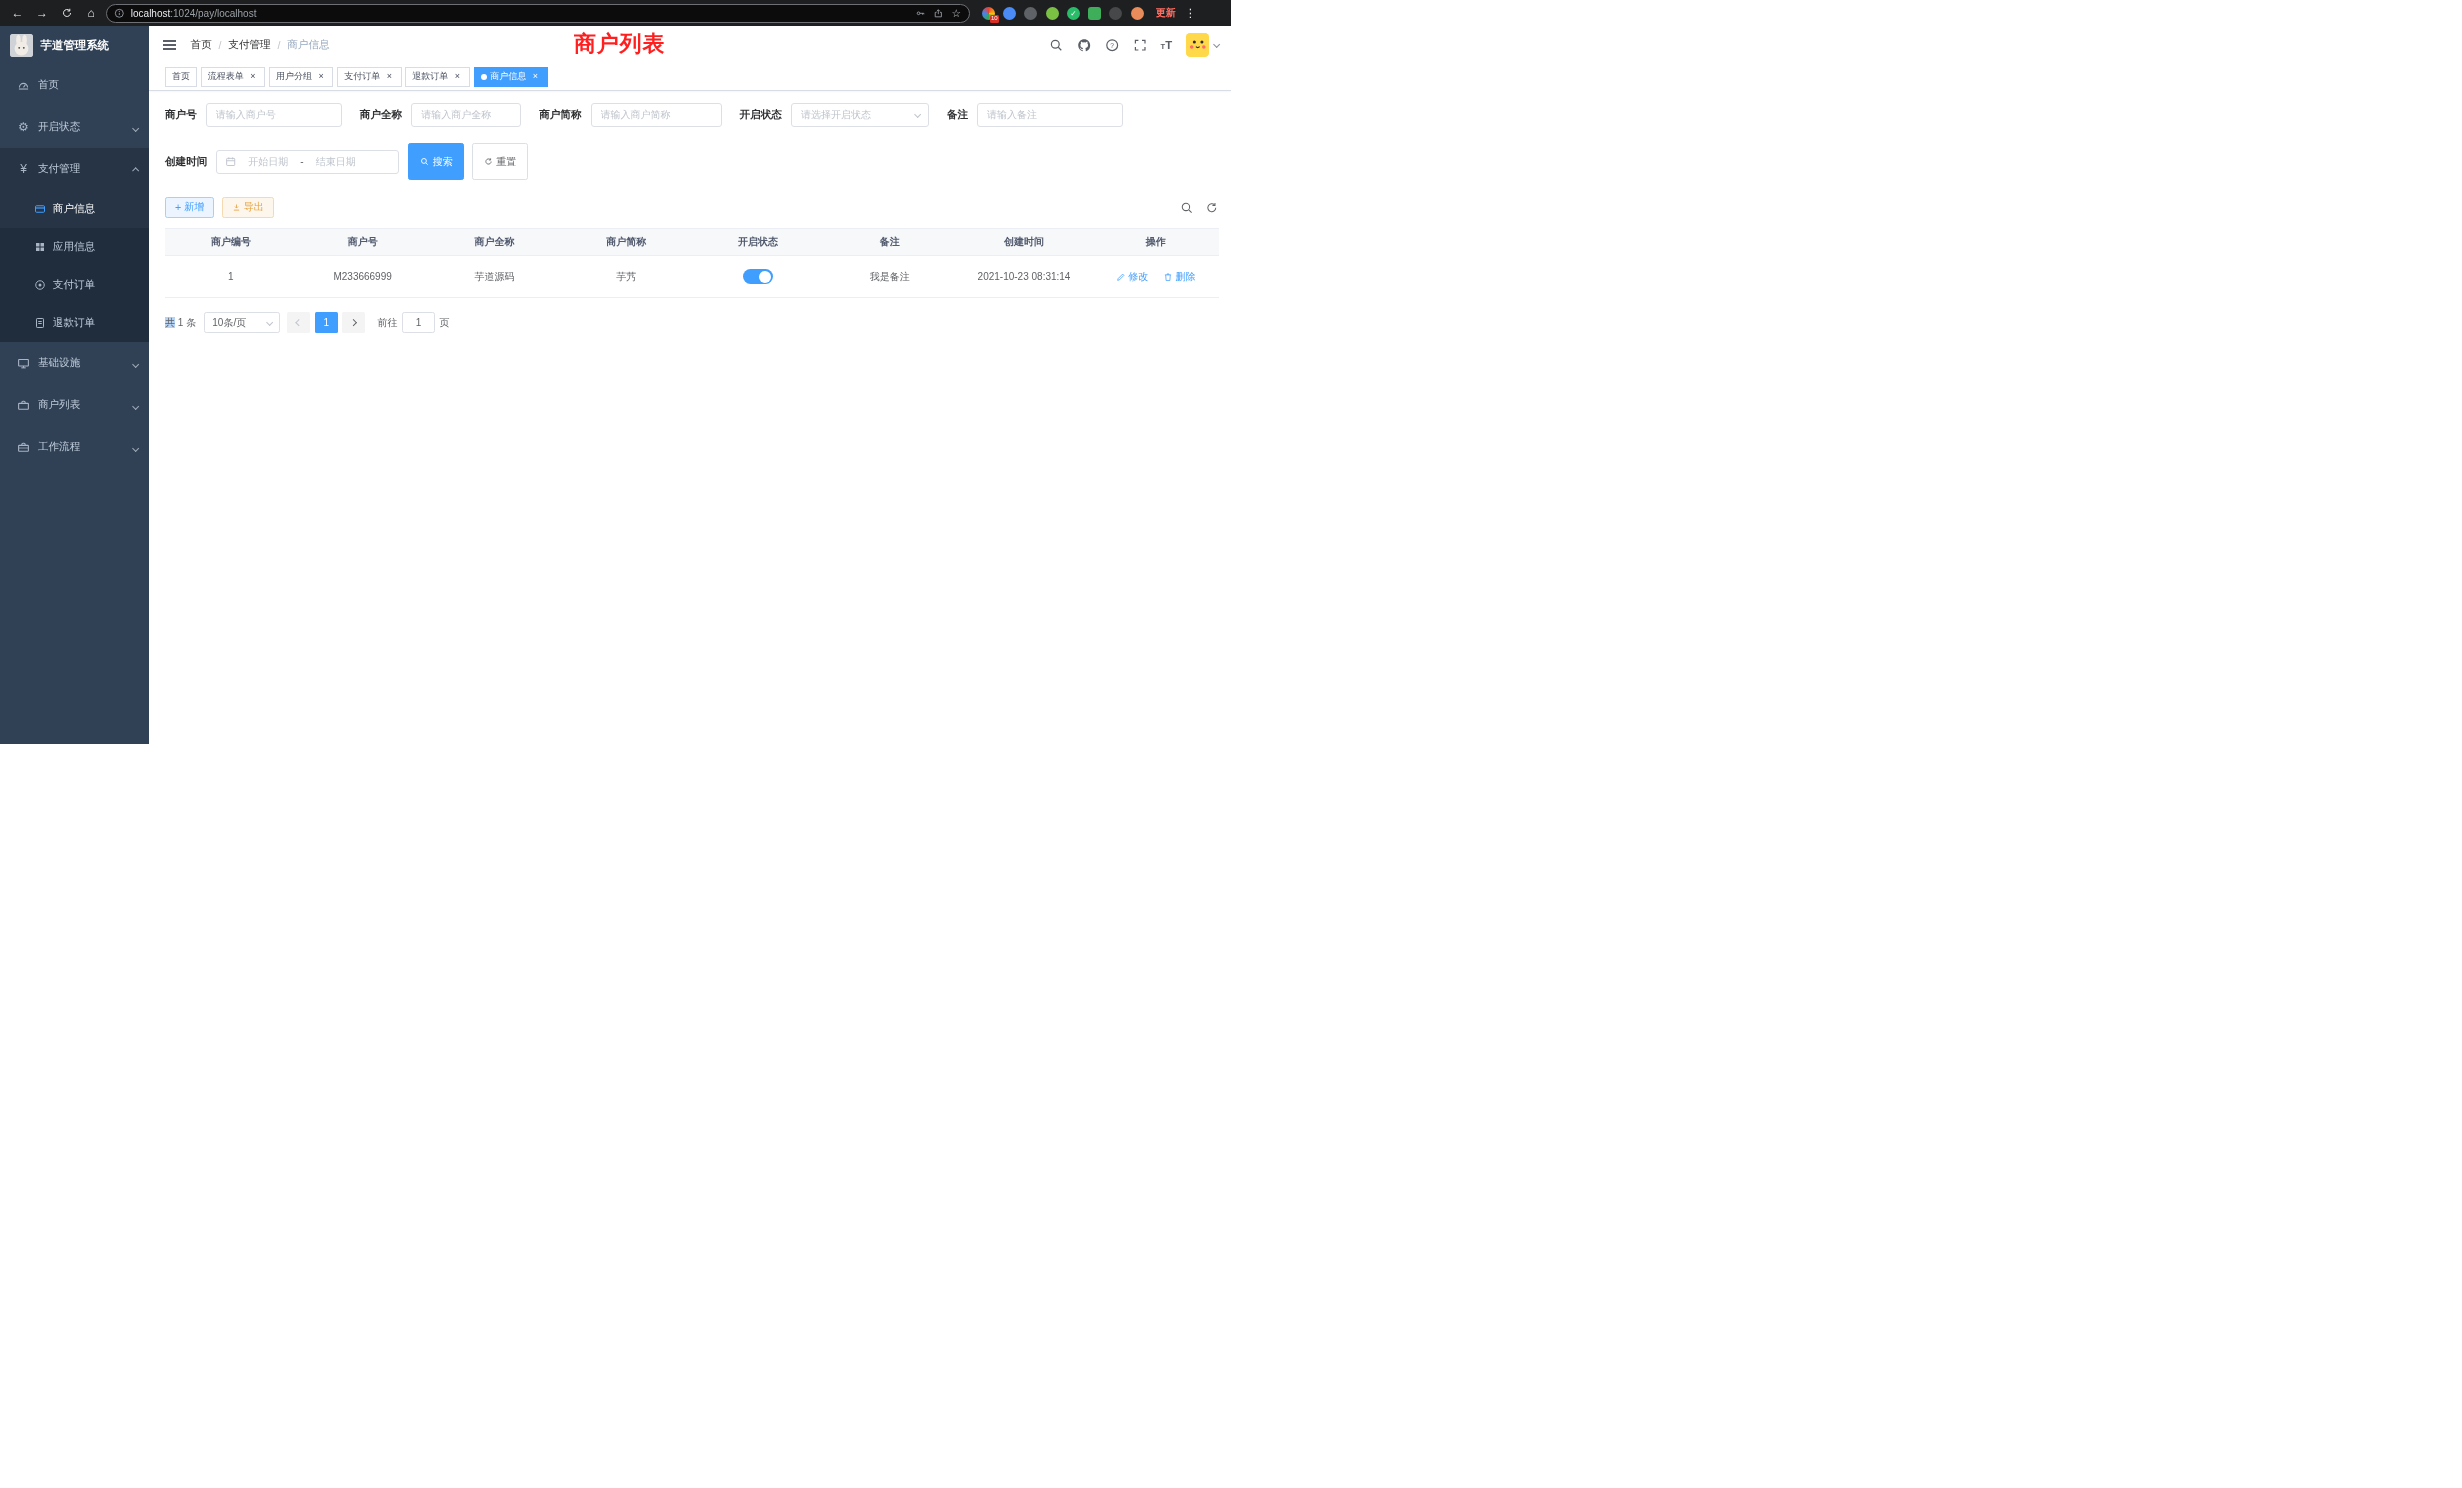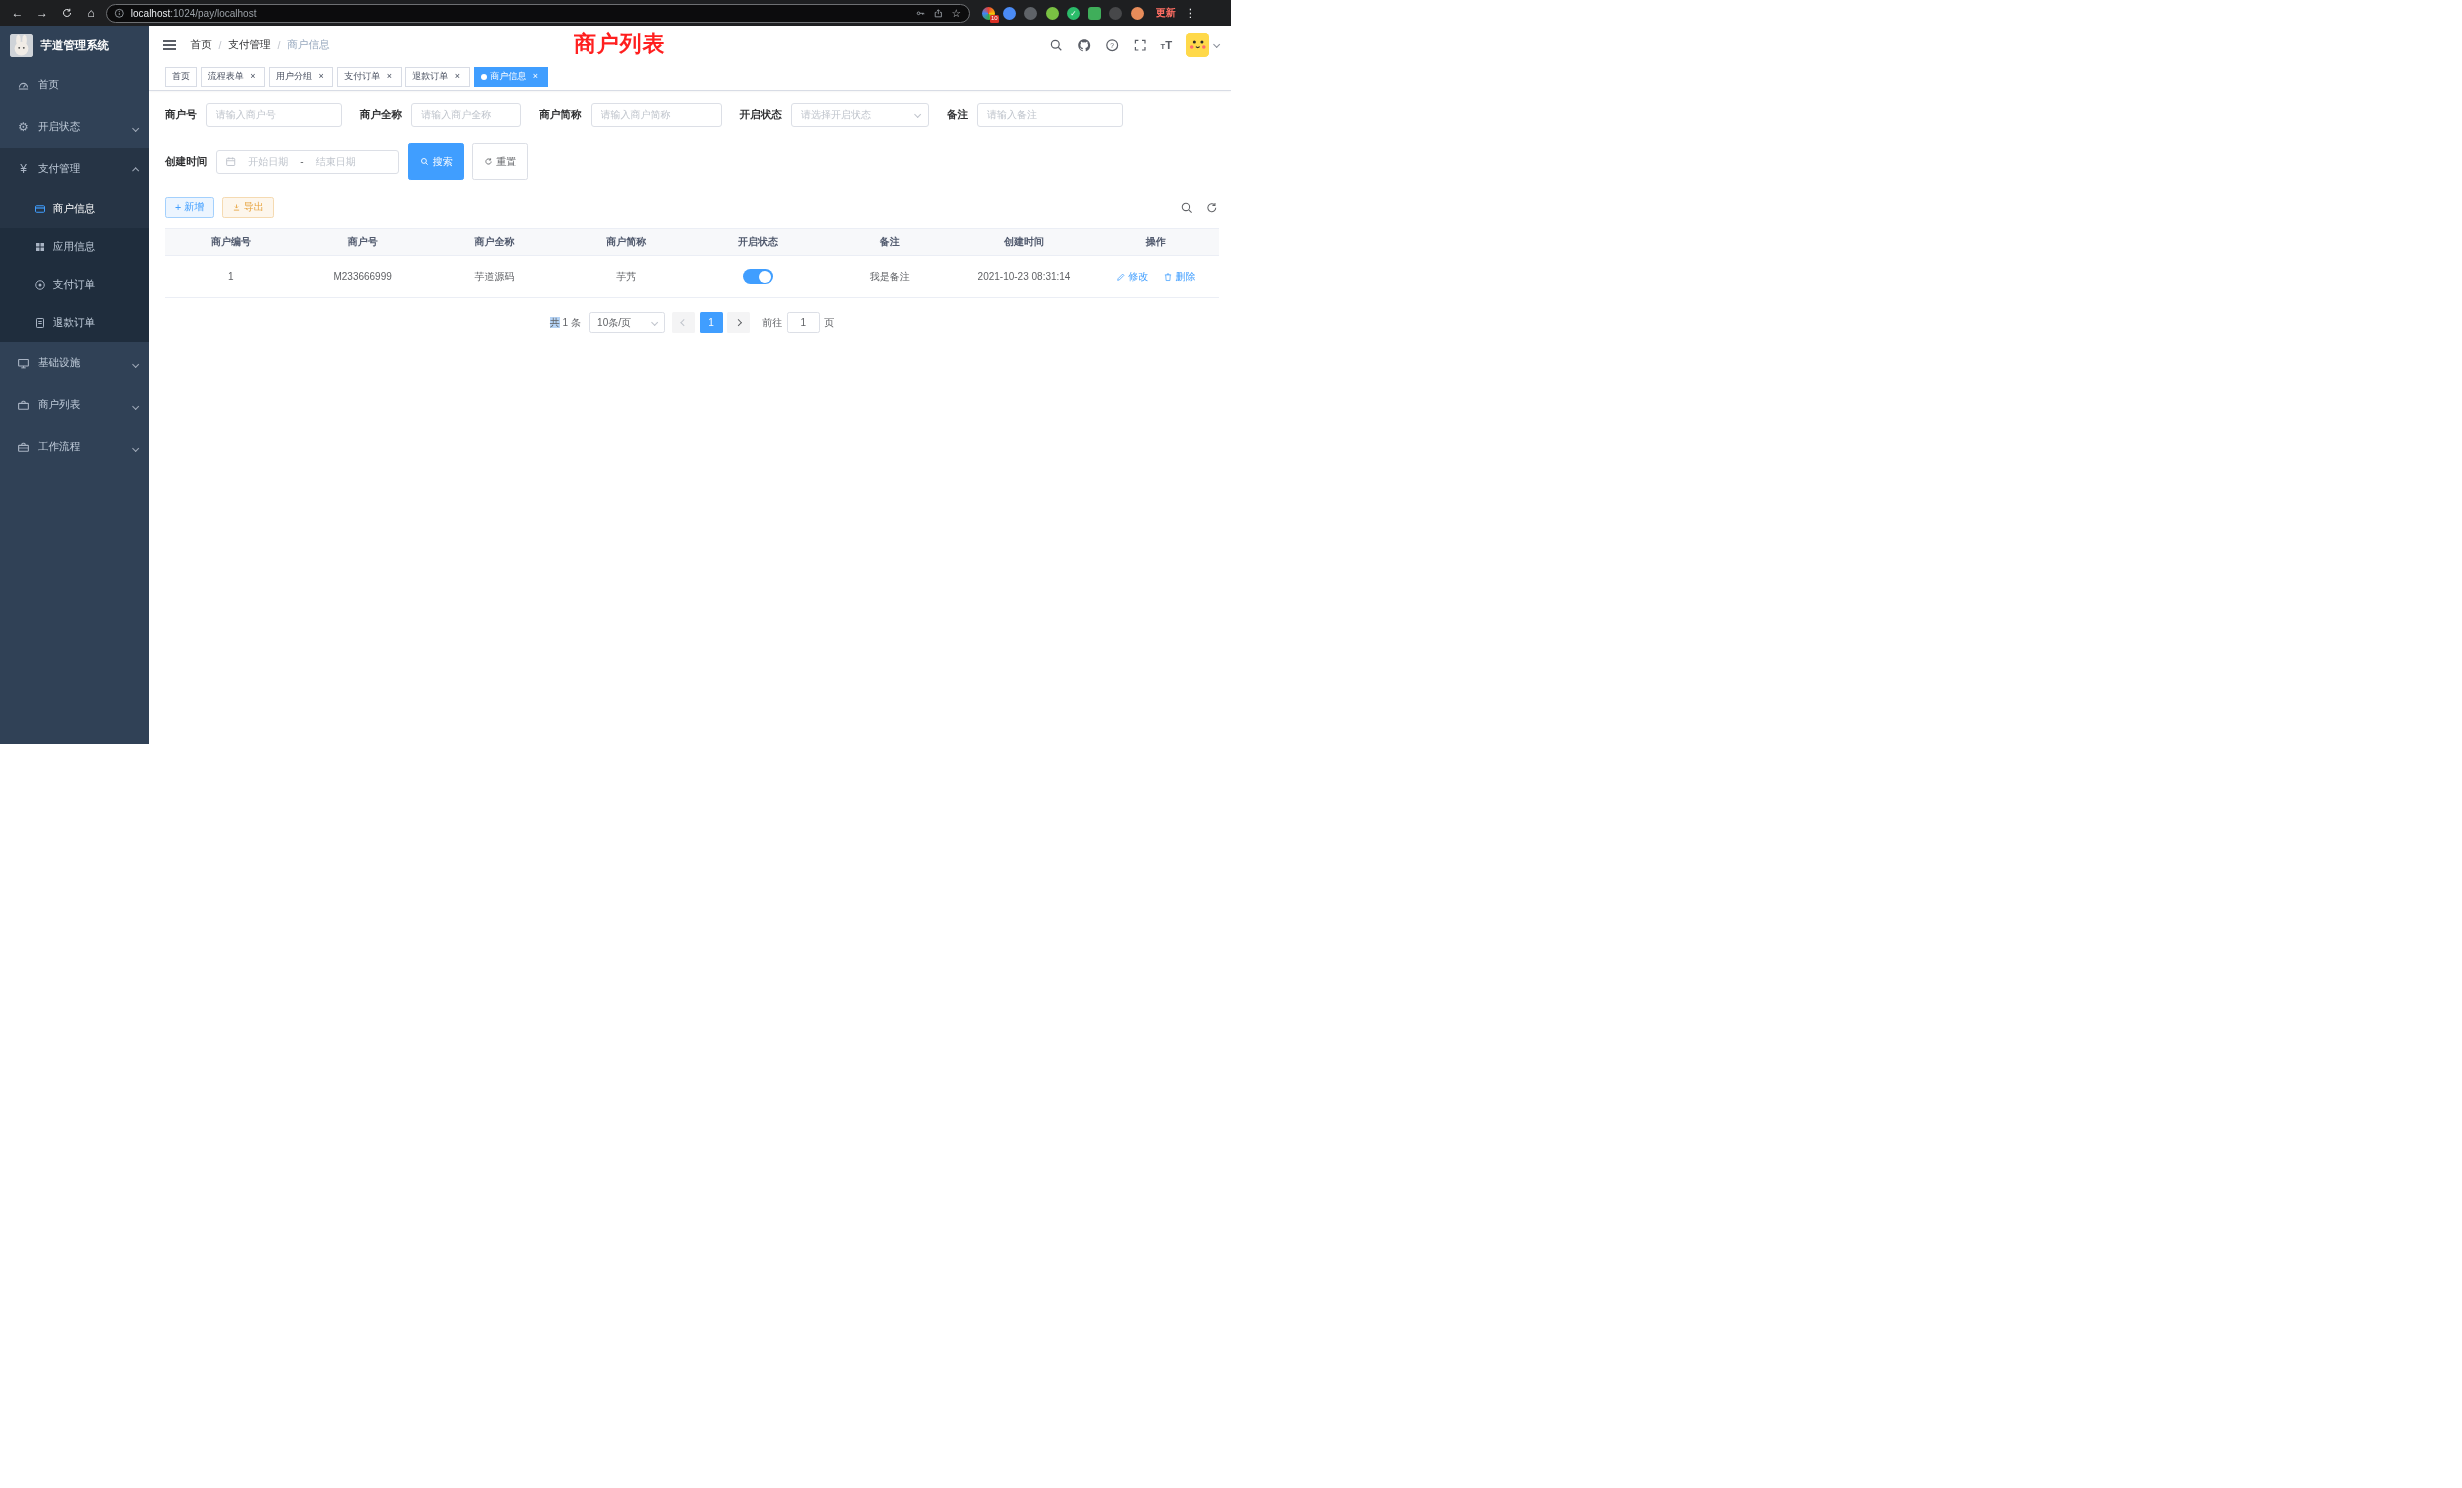--- a/index.html
+++ b/index.html
@@ -119,21 +119,21 @@
   
   table.grid { width:100%; border-collapse:collapse; font-size:10px; }
   table.grid th { height:27px; background:#f7f8fa; color:#515a6e; font-weight:700; text-align:center; border-bottom:0.8px solid #ebeef5; border-top:0.8px solid #ebeef5; }
   table.grid td { height:42px; text-align:center; color:#606266; border-bottom:0.8px solid #ebeef5; }
   .toggle { width:30px; height:15px; background:#409eff; border-radius:7.6px; position:relative; display:inline-block; cursor:pointer; vertical-align:middle; }
   .toggle::after { content:""; position:absolute; right:1.5px; top:1.5px; width:12px; height:12px; border-radius:50%; background:#fff; }
   .op { color:#409eff; display:inline-flex; align-items:center; gap:2.3px; margin:0 6px; cursor:pointer; text-decoration:none; }
   .op svg { width:10px; height:10px; }
 
   
-  .pagination { display:flex; justify-content:center; align-items:center; margin-top:13.6px; gap:7.6px; font-size:10px; color:#606266; }
+  .pagination { display:flex; justify-content:flex-start; align-items:center; margin-top:13.6px; gap:7.6px; font-size:10px; color:#606266; }
   .total .hl { background:#b5d3f5; }
   .size-select { width:76px; height:21px; border:0.8px solid #dcdfe6; border-radius:2.3px; display:flex; align-items:center; justify-content:space-between; padding:0 6px 0 7.6px; cursor:pointer; color:#606266; }
   .size-select .chev { color:#c0c4cc; }
   .pager { display:flex; align-items:center; gap:4.5px; }
   .pager-btn { min-width:23px; height:21px; background:#f4f4f5; border-radius:1.5px; display:flex; align-items:center; justify-content:center; color:#606266; cursor:pointer; }
   .pager-btn.disabled { color:#c0c4cc; }
   .pager-btn.active { background:#409eff; color:#fff; }
   .goto { display:flex; align-items:center; gap:4.5px; margin-left:4.5px; }
   .goto input { width:33px; height:21px; border:0.8px solid #dcdfe6; border-radius:2.3px; text-align:center; font-size:10px; color:#606266; outline:none; font-family:inherit; }
 </style>

